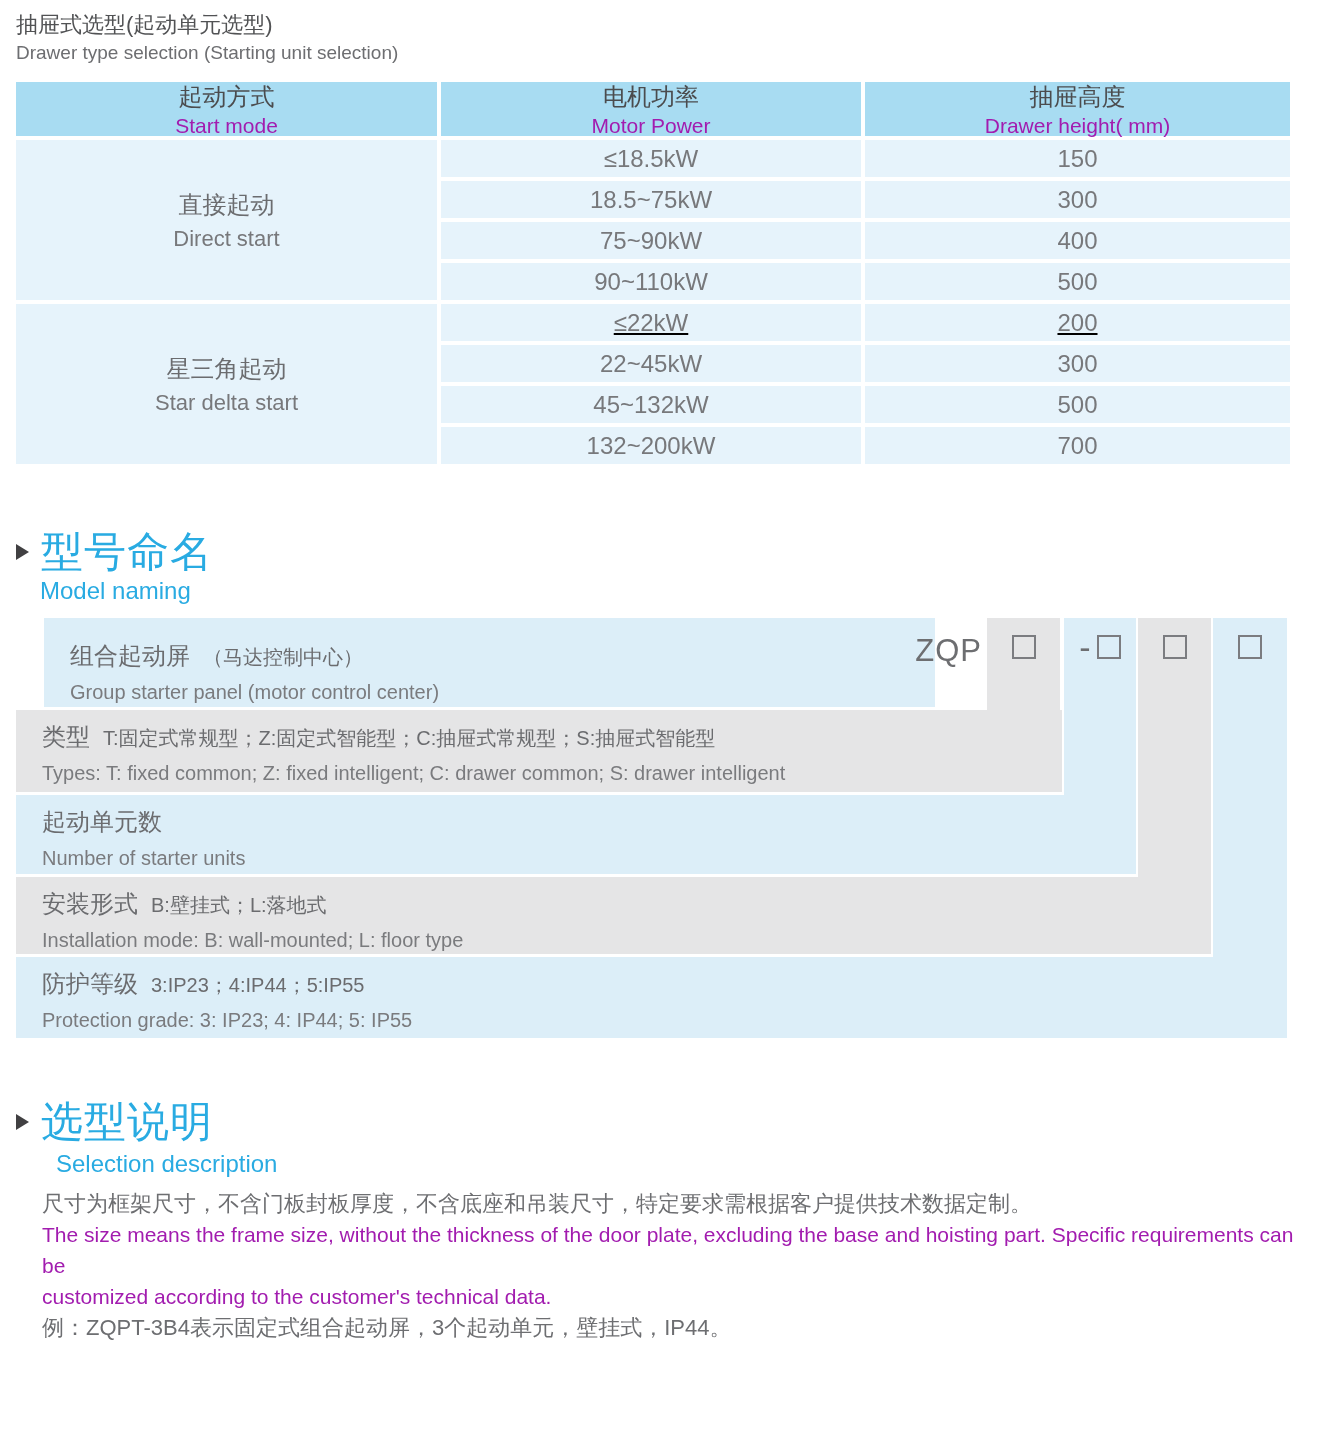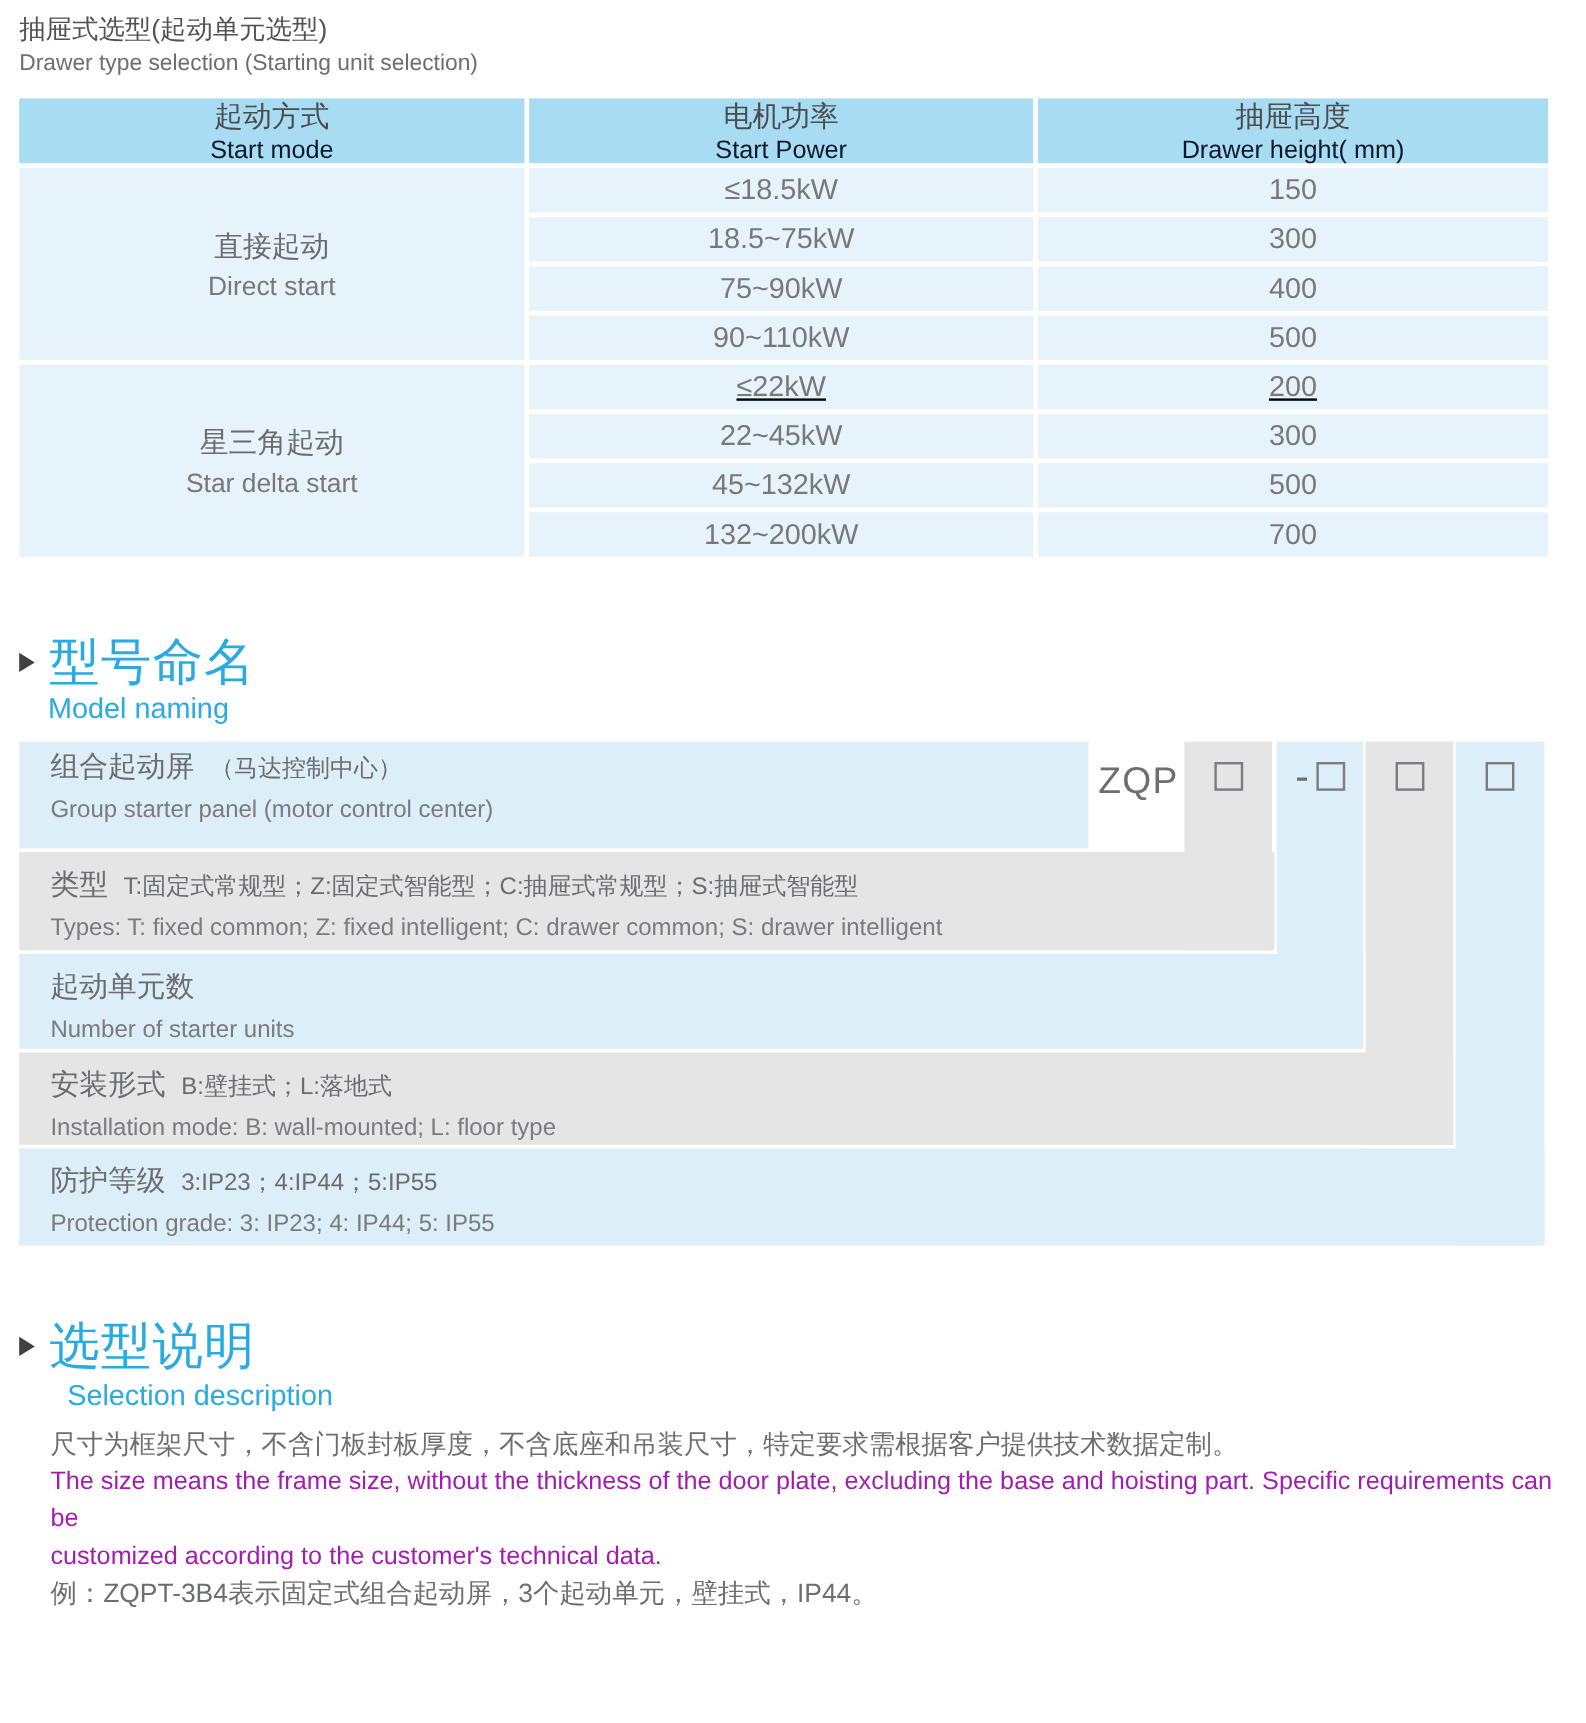--- a/index.html
+++ b/index.html
@@ -24,21 +24,21 @@
     display: grid;
     grid-template-columns: 421px 420px 425px;
     grid-template-rows: 54px repeat(8, 37px);
     column-gap: 4px; row-gap: 4px;
   }
   .th {
     background: #a8dcf2;
     display: flex; flex-direction: column; align-items: center; justify-content: center;
   }
   .th-zh { font-size: 24px; color: #4b4c4e; }
-  .th-en { font-size: 21px; color: #0f172a; margin-top: 1px; }
+  .th-en { font-size: 21px; color: #a21caf; margin-top: 1px; }
   .cell {
     background: #e6f3fb;
     display: flex; align-items: center; justify-content: center;
   }
   .mode-cell {
     background: #e6f3fb;
     display: flex; flex-direction: column; align-items: center; justify-content: center;
   }
   .mode-zh { font-size: 24px; color: #6b6c6f; }
   .mode-en { font-size: 22px; color: #77787b; margin-top: 5px; }
@@ -65,21 +65,21 @@
   .sec1-sub { left: 40px; top: 577px; }
   .sec2 { left: 16px; top: 1094px; }
   .sec2-sub { left: 56px; top: 1150px; }
 
   
   .stair { left: 16px; top: 618px; width: 1274px; height: 420px; }
   .stair .band, .stair .scol { position: absolute; }
   .blue { background: #dceef8; }
   .gray { background: #e5e5e6; }
   .band { left: 0; padding: 11px 0 0 26px; }
-  .band1 { top: 0;   height: 89px; width: 891px;  padding-top: 5px; }
+  .band1 { top: 0;   height: 89px; width: 891px;  padding-top: 22px; margin-left: 28px; }
   .band2 { top: 92px;  height: 82px; width: 1046px; }
   .band3 { top: 177px; height: 79px; width: 1120px; }
   .band4 { top: 259px; height: 77px; width: 1195px; }
   .band5 { top: 339px; height: 81px; width: 1271px; }
   .band-zh-label { font-size: 24px; color: #6b6c6f; }
   .band-zh-rest  { font-size: 20px; color: #6b6c6f; margin-left: 13px; }
   .band-en { font-size: 20px; color: #7a7b7e; margin-top: 9px; }
   .scol { top: 0; display: flex; justify-content: center; align-items: flex-start; padding-top: 17px; }
   .scol1 { left: 971px;  width: 73px; height: 174px; }
   .scol2 { left: 1048px; width: 72px; height: 256px; }
@@ -114,21 +114,21 @@
   <div class="abs doc-title-zh">抽屉式选型(起动单元选型)</div>
   <div class="abs doc-title-en">Drawer type selection (Starting unit selection)</div>
 
   <div class="abs sel-table">
     <div class="th gc1 gr1">
       <div class="th-zh">起动方式</div>
       <div class="th-en">Start mode</div>
     </div>
     <div class="th gc2 gr1">
       <div class="th-zh">电机功率</div>
-      <div class="th-en">Start Power</div>
+      <div class="th-en">Motor Power</div>
     </div>
     <div class="th gc3 gr1">
       <div class="th-zh">抽屉高度</div>
       <div class="th-en">Drawer height( mm)</div>
     </div>
 
     <div class="mode-cell span-g1">
       <div class="mode-zh">直接起动</div>
       <div class="mode-en">Direct start</div>
     </div>

